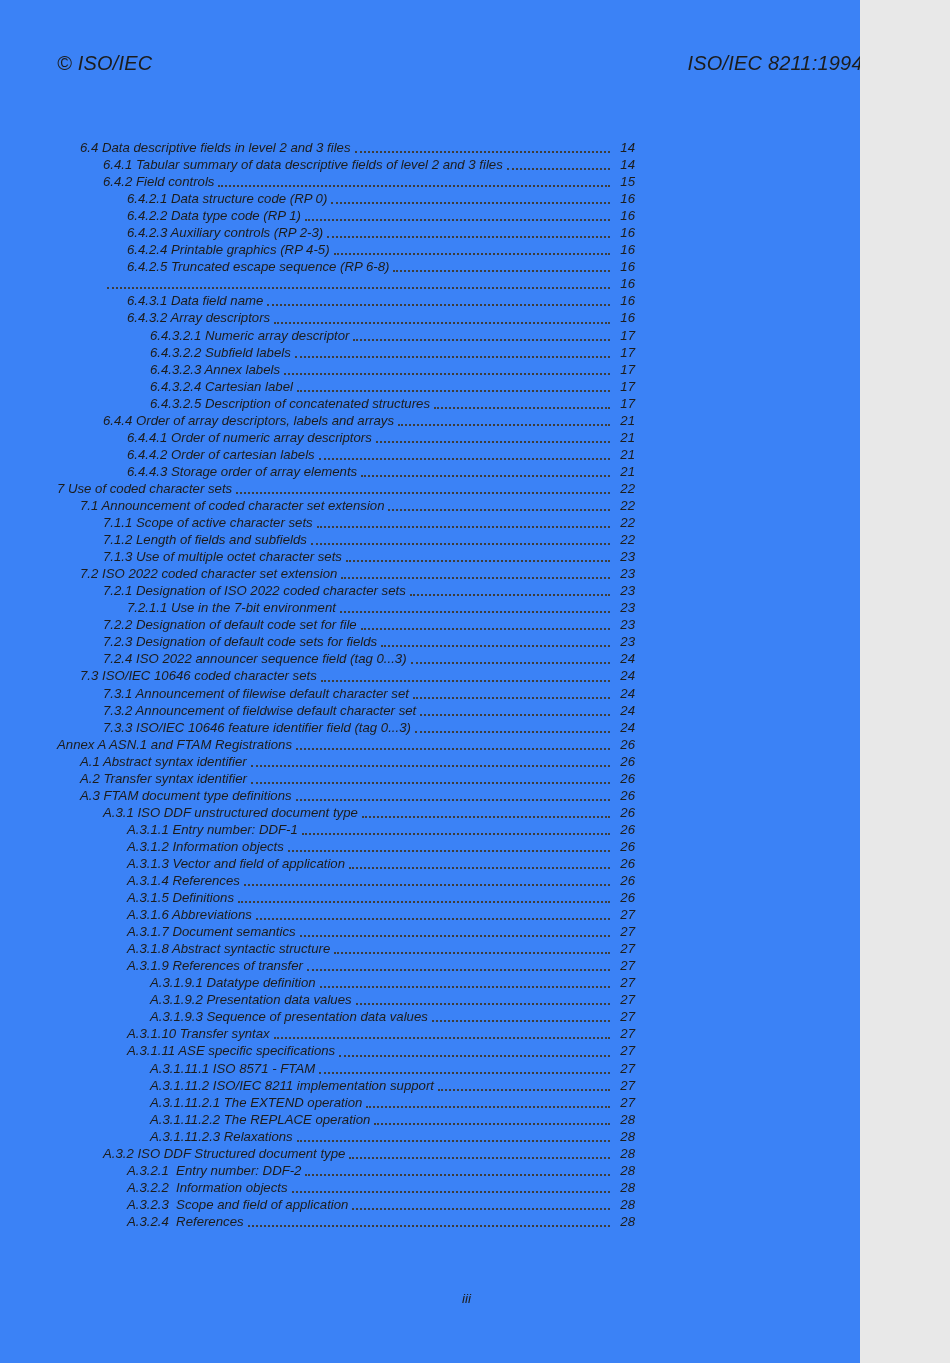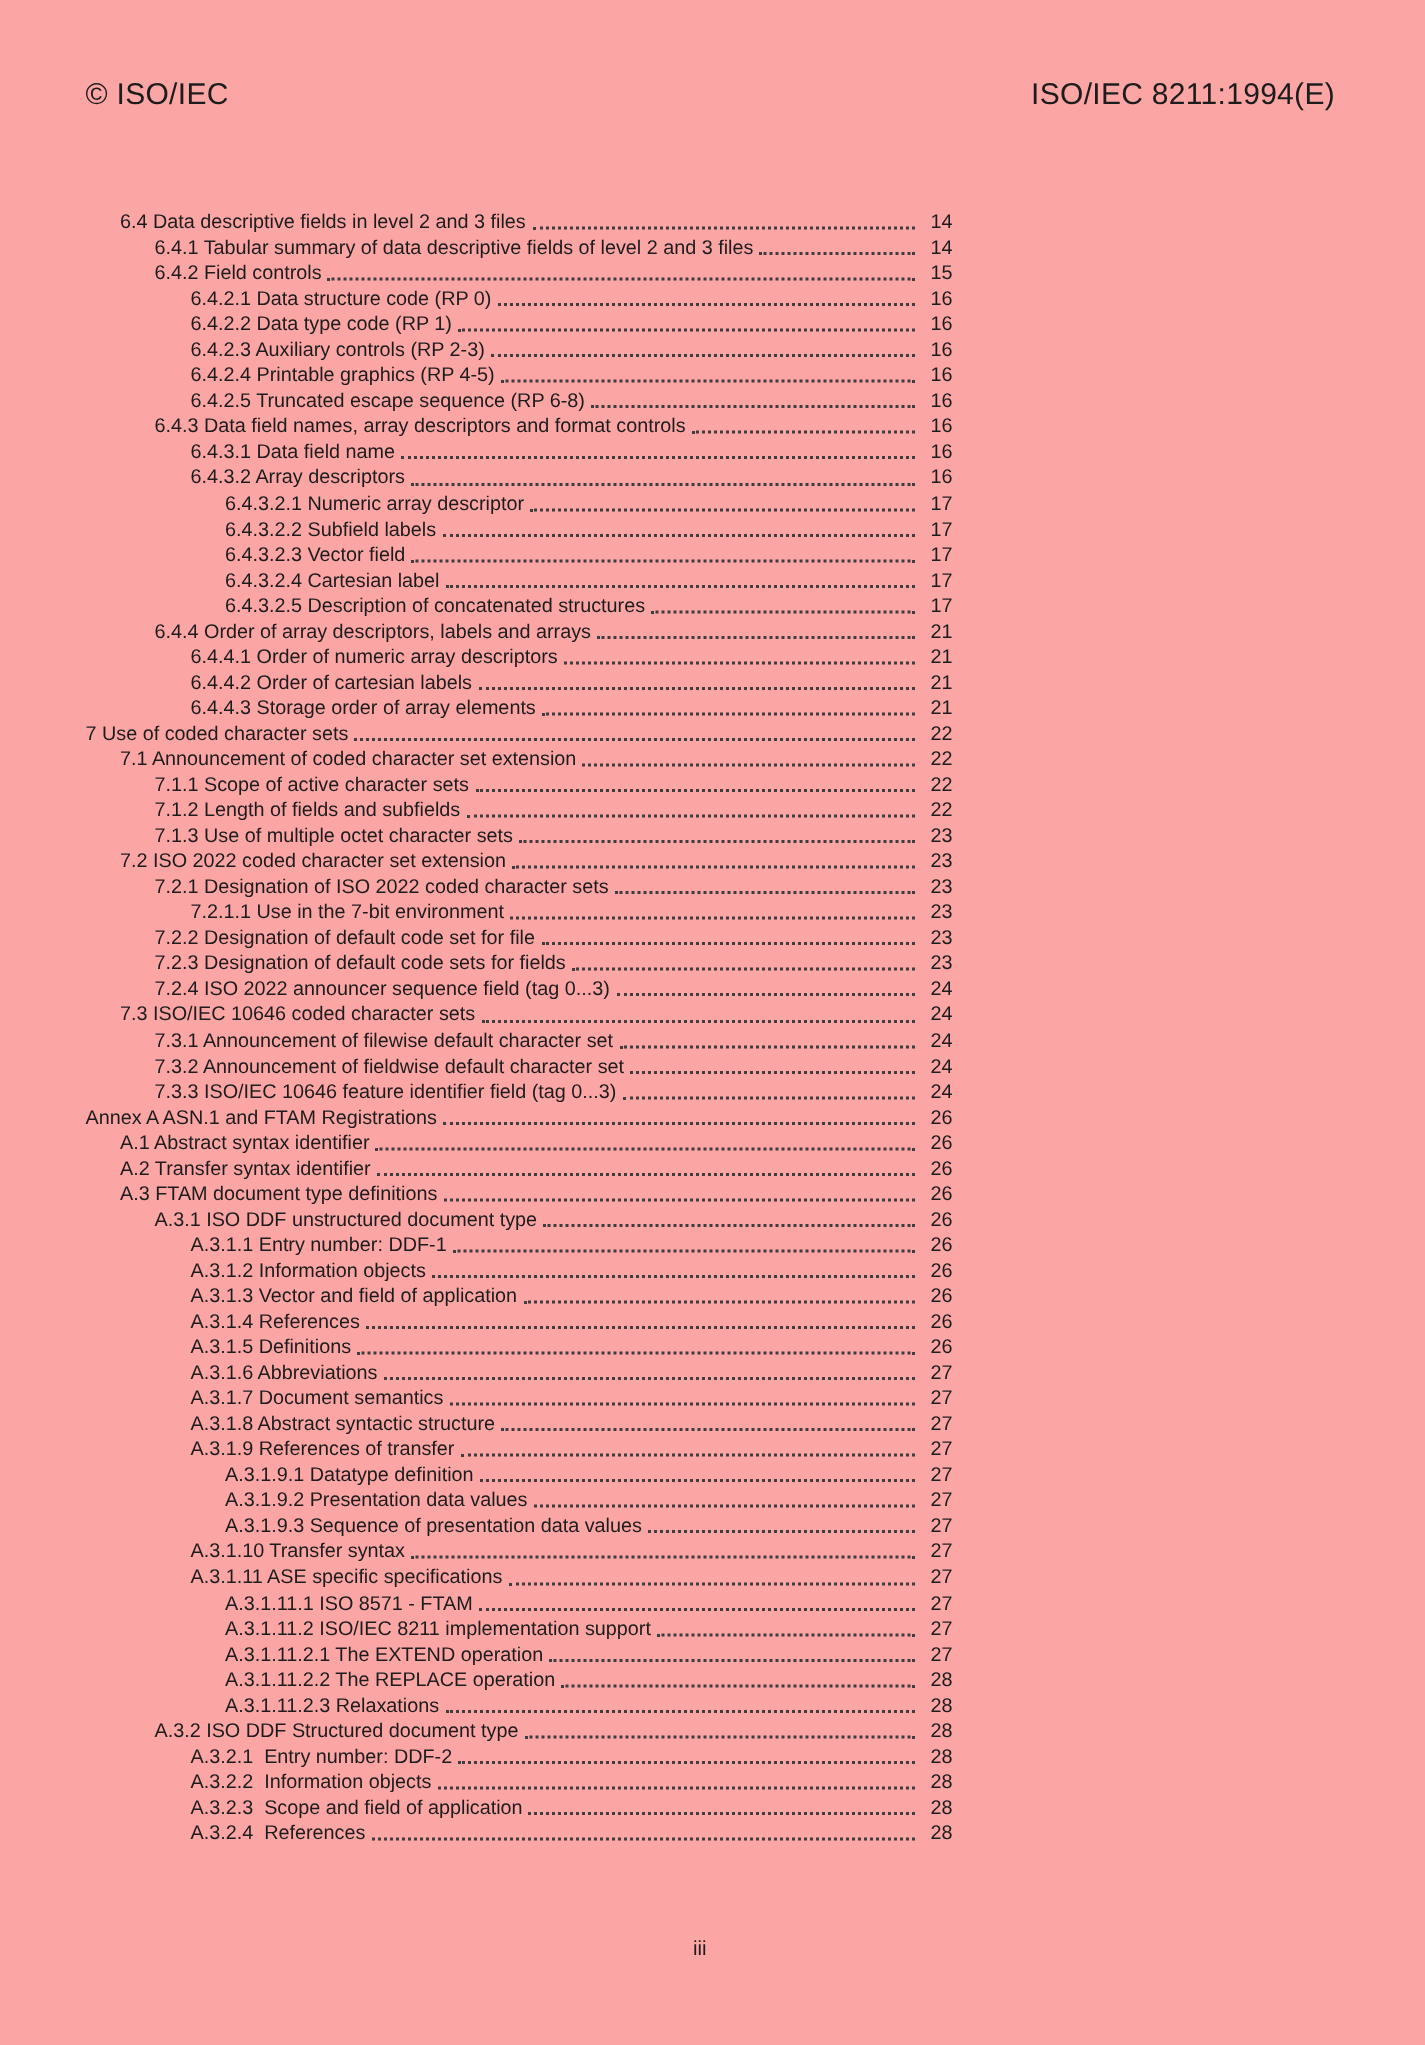--- a/index.html
+++ b/index.html
@@ -3,25 +3,26 @@
 <meta charset="utf-8">
 <style>
   html, body {
     margin: 0;
     padding: 0;
     background: #e8e8e8;
     font-family: "Liberation Sans", "DejaVu Sans", sans-serif;
   }
   .page {
     position: relative;
-    width: 950px;
+    width: 860px;
     height: 1363px;
-    background: #fca5a5;
+    background: #3b82f6;
     color: #1c1c1c;
     overflow: hidden;
+    font-style: italic;
   }
   .page-header {
     position: absolute;
     top: 52px;
     left: 57px;
     width: 833px; 
     display: flex;
     justify-content: space-between;
     align-items: baseline;
     font-size: 20px;
@@ -115,21 +116,20 @@
         <span class="toc-label">6.4.2.4 Printable graphics (RP 4-5)</span>
         <span class="toc-dots"></span>
         <span class="toc-page">16</span>
       </div>
       <div class="toc-row lvl3">
         <span class="toc-label">6.4.2.5 Truncated escape sequence (RP 6-8)</span>
         <span class="toc-dots"></span>
         <span class="toc-page">16</span>
       </div>
       <div class="toc-row lvl2">
-        <span class="toc-label">6.4.3 Data field names, array descriptors and format controls</span>
         <span class="toc-dots"></span>
         <span class="toc-page">16</span>
       </div>
       <div class="toc-row lvl3">
         <span class="toc-label">6.4.3.1 Data field name</span>
         <span class="toc-dots"></span>
         <span class="toc-page">16</span>
       </div>
       <div class="toc-row lvl3">
         <span class="toc-label">6.4.3.2 Array descriptors</span>
@@ -140,21 +140,21 @@
         <span class="toc-label">6.4.3.2.1 Numeric array descriptor</span>
         <span class="toc-dots"></span>
         <span class="toc-page">17</span>
       </div>
       <div class="toc-row lvl4">
         <span class="toc-label">6.4.3.2.2 Subfield labels</span>
         <span class="toc-dots"></span>
         <span class="toc-page">17</span>
       </div>
       <div class="toc-row lvl4">
-        <span class="toc-label">6.4.3.2.3 Vector field</span>
+        <span class="toc-label">6.4.3.2.3 Annex labels</span>
         <span class="toc-dots"></span>
         <span class="toc-page">17</span>
       </div>
       <div class="toc-row lvl4">
         <span class="toc-label">6.4.3.2.4 Cartesian label</span>
         <span class="toc-dots"></span>
         <span class="toc-page">17</span>
       </div>
       <div class="toc-row lvl4">
         <span class="toc-label">6.4.3.2.5 Description of concatenated structures</span>

